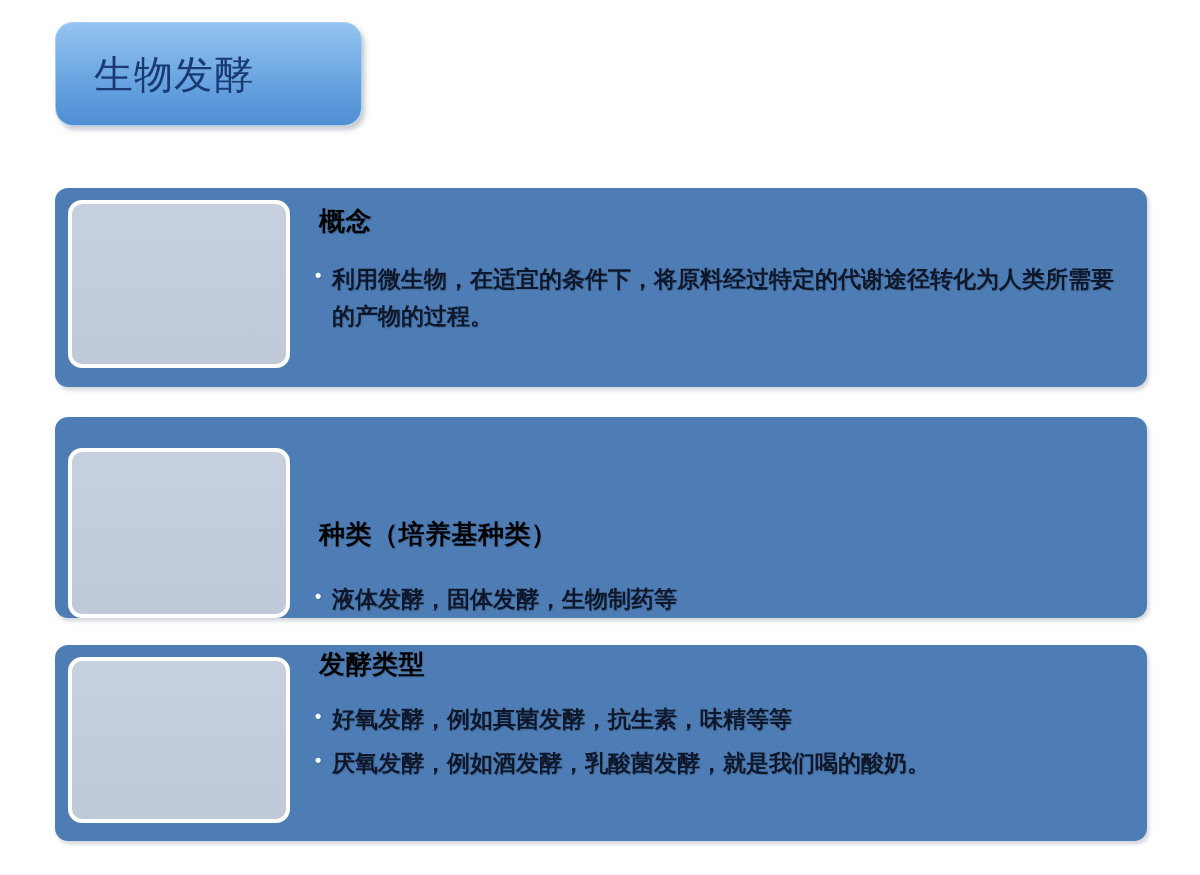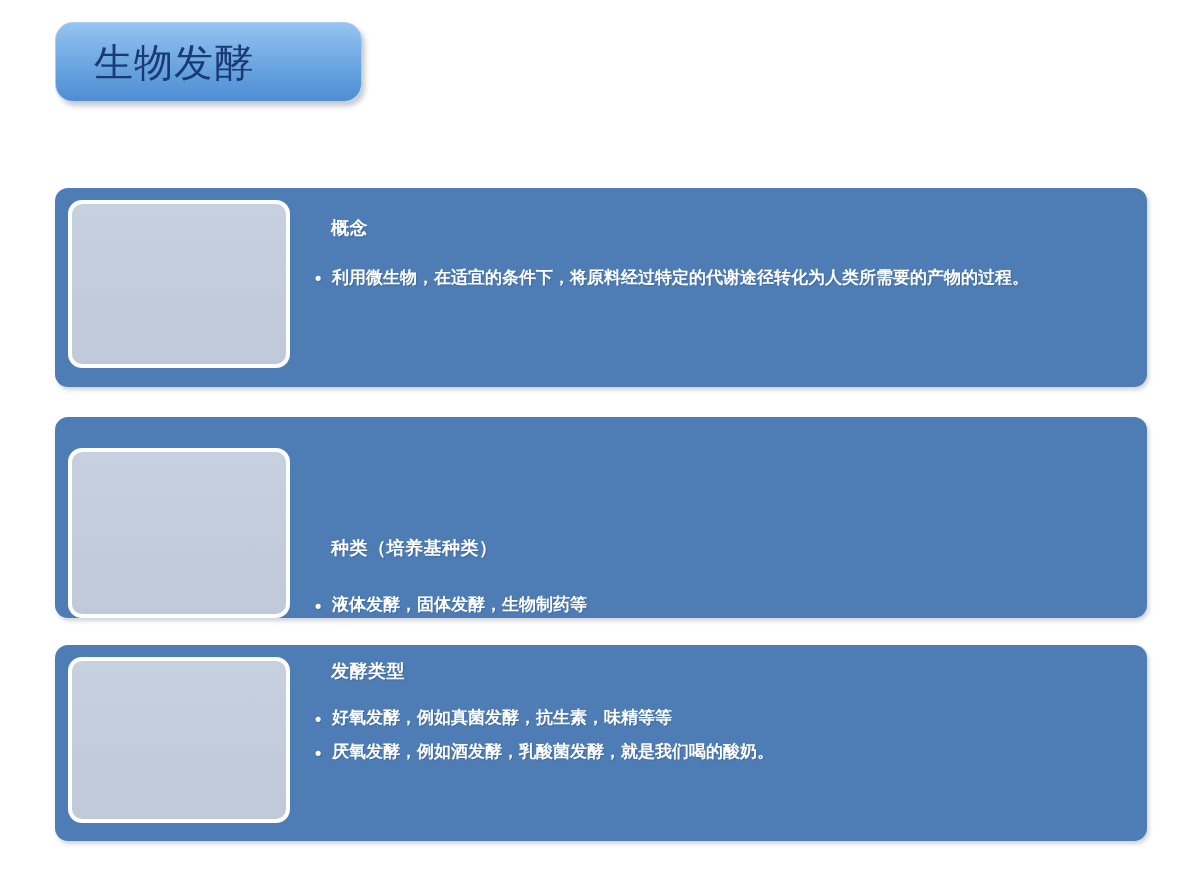--- a/index.html
+++ b/index.html
@@ -14,21 +14,21 @@
     overflow: hidden;
     position: relative;
   }
 
   
   .title-pill {
     position: absolute;
     left: 55px;
     top: 22px;
     width: 307px;
-    height: 80px;
+    height: 104px;
     border-radius: 18px;
     background: linear-gradient(to bottom, #95c4ef 0%, #7db3e8 30%, #5e9cdc 72%, #4f8ed3 100%);
     border: 1px solid #a9cdf0;
     box-shadow: 3px 4px 5px rgba(120,130,145,0.42);
     display: flex;
     align-items: center;
     box-sizing: border-box;
   }
   .title-pill-text {
     color: #1b3a74;
@@ -71,41 +71,41 @@
     flex: 1 1 auto;
     padding-left: 25px;
     padding-right: 18px;
     box-sizing: border-box;
   }
   .card-1 .card-body { padding-top: 14px; }
   .card-2 .card-body { padding-top: 20px; }
   .card-3 .card-body { }
 
   .card-heading {
-    color: #ffffff;
-    font-size: 18px;
+    color: #000000;
+    font-size: 26px;
     font-weight: bold;
     line-height: 1.2;
     letter-spacing: 0.5px;
     text-shadow: 1px 1px 1px rgba(40,65,100,0.35);
-    margin: 16px;
+    margin: 4px;
   }
   .card-1 .card-heading { margin-bottom: 24px; }
   .card-2 .card-heading { margin-bottom: 32px; }
   .card-3 .card-heading { margin-bottom: 22px; }
 
   .bullet-list {
     list-style: none;
     margin: 0;
     padding: 0;
   }
   .bullet-item {
     position: relative;
-    color: #ffffff;
-    font-size: 17px;
+    color: #0f172a;
+    font-size: 23px;
     font-weight: bold;
     line-height: 1.55;
     padding-left: 17px;
     margin-bottom: 8px;
     text-shadow: 1px 1px 1px rgba(40,65,100,0.30);
   }
   .bullet-item:last-child { margin-bottom: 0; }
   .bullet-item::before {
     content: "\2022";
     position: absolute;

